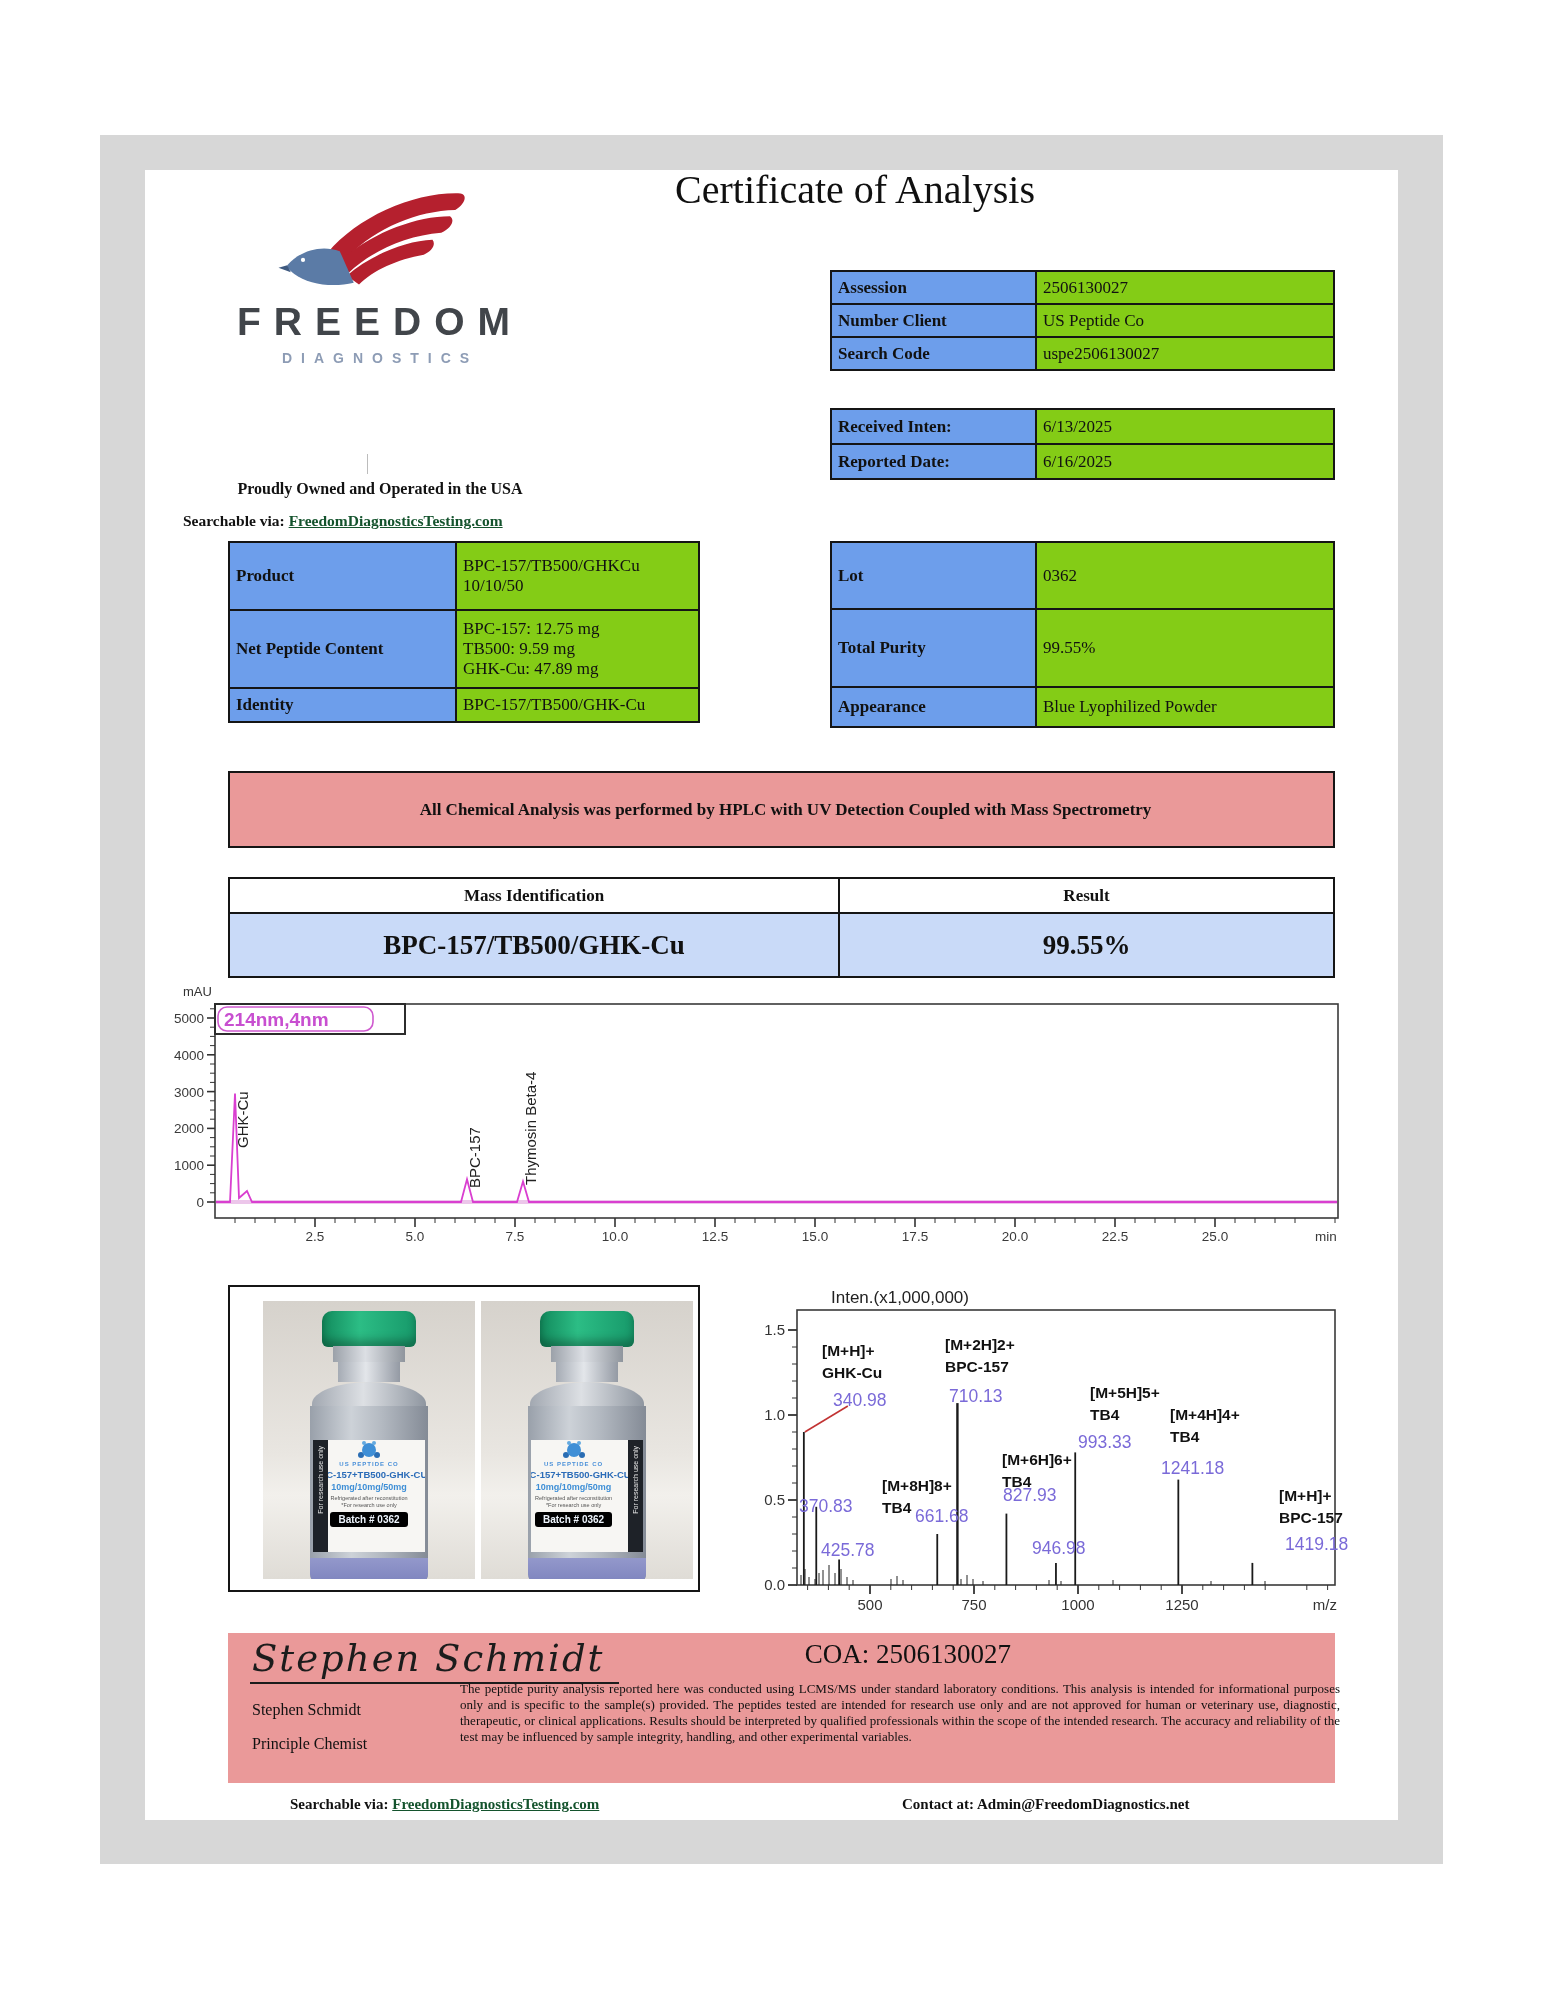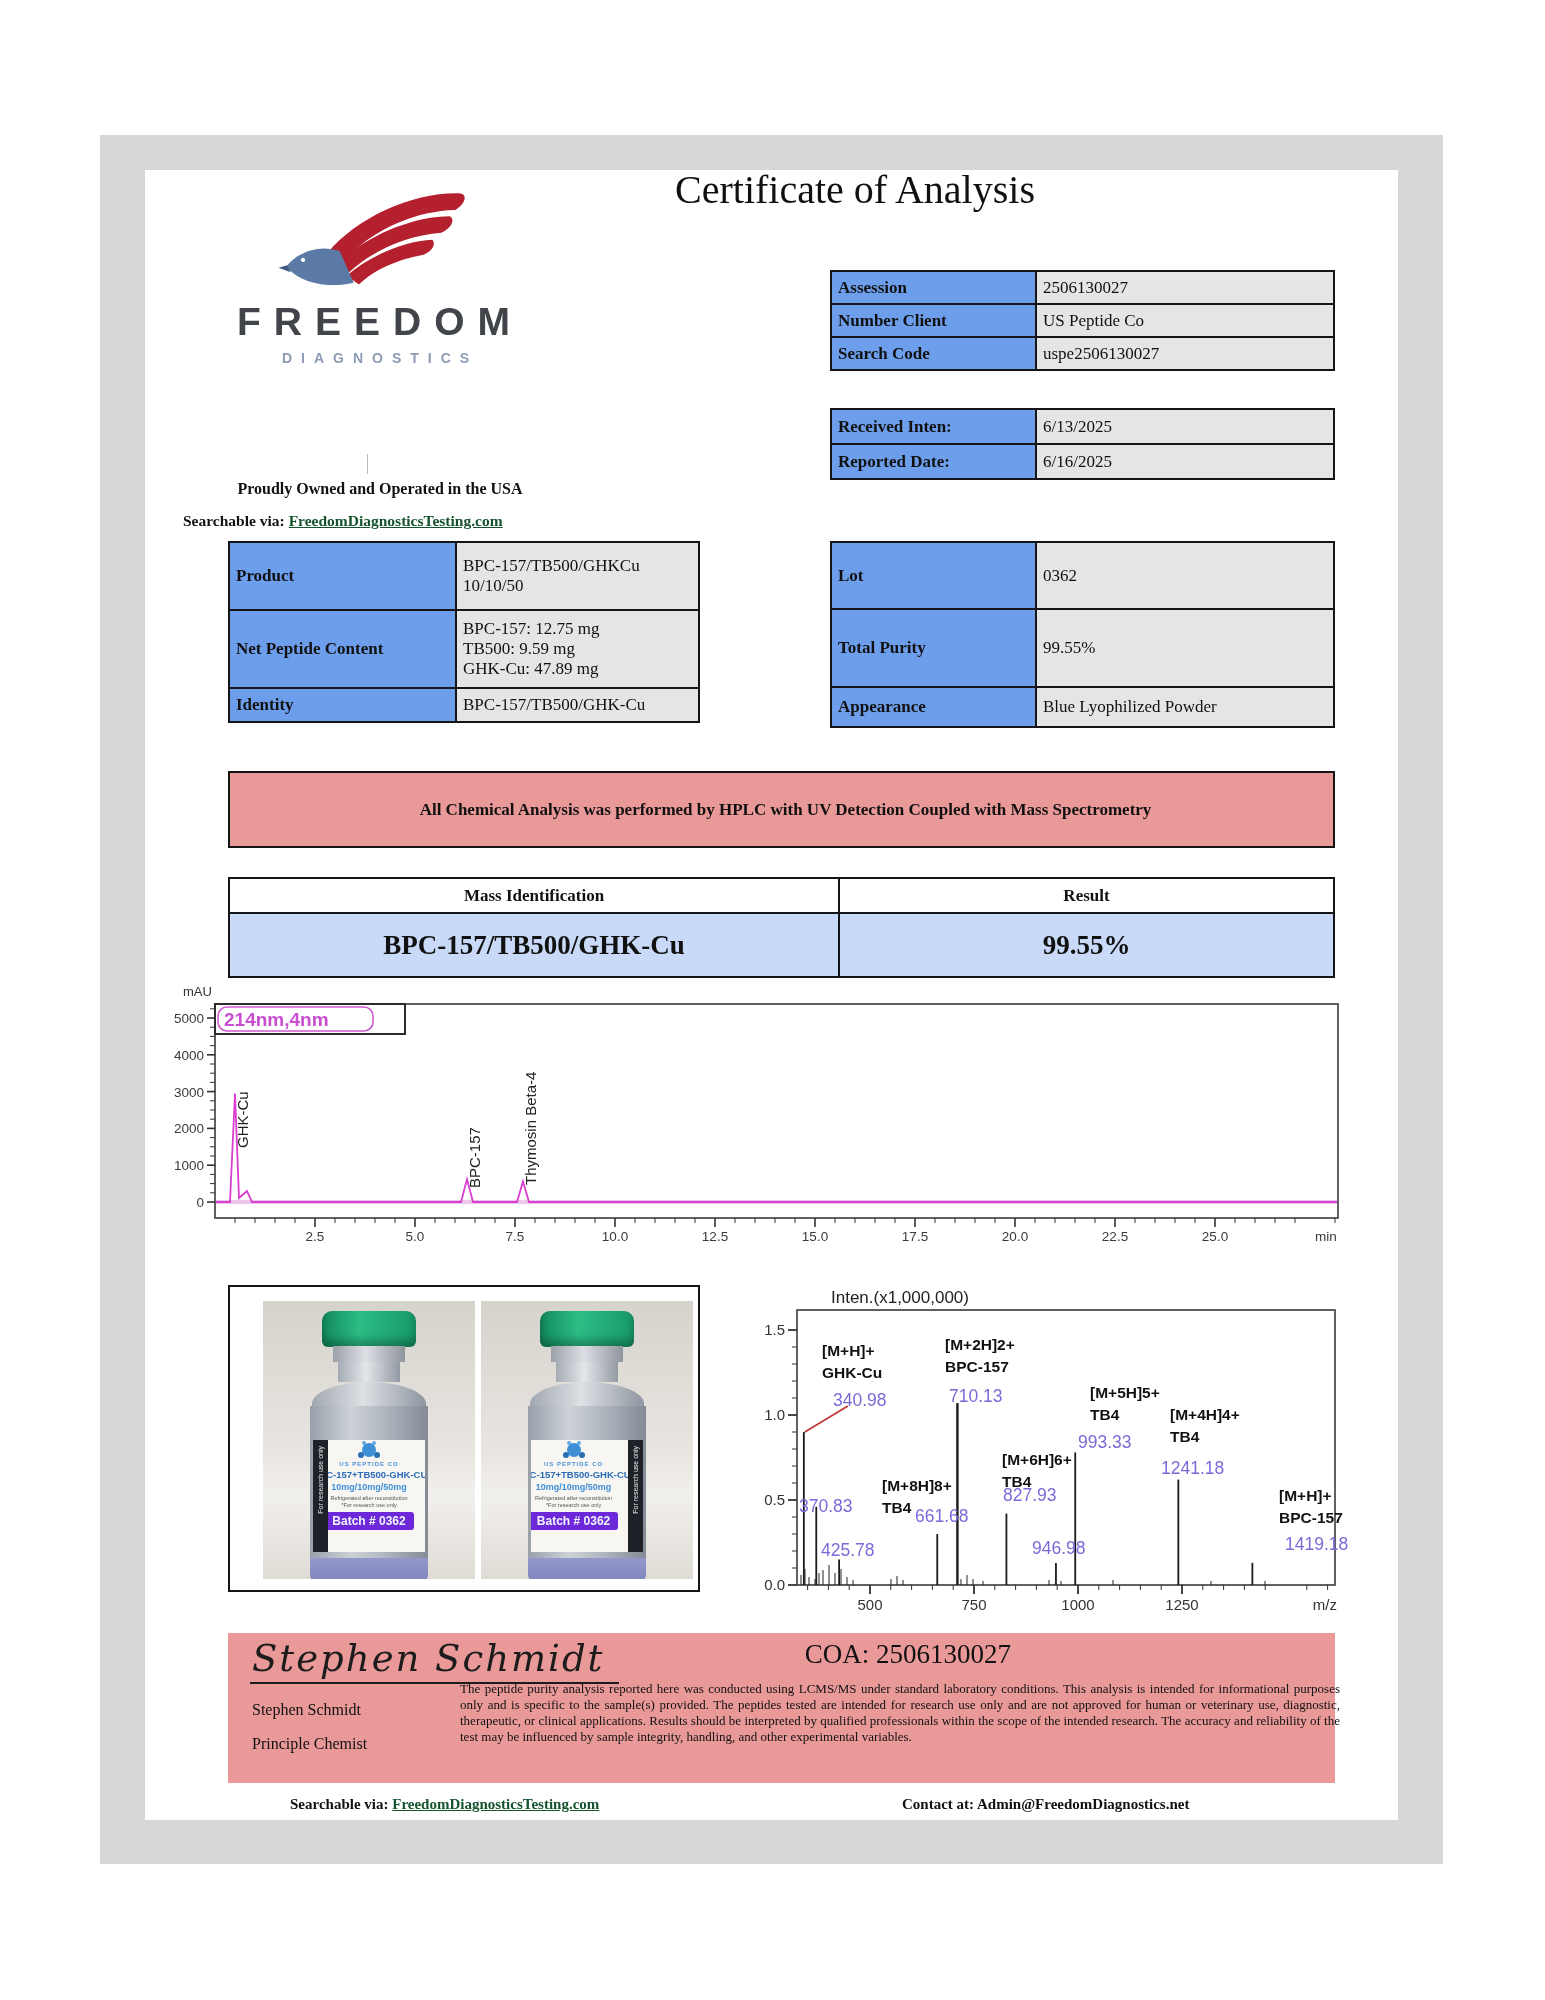--- a/index.html
+++ b/index.html
@@ -21,21 +21,21 @@
   .searchable-top { position:absolute; left:38px; top:342px; font-weight:bold; font-size:15.5px; }
   .link { color:#14532d; text-decoration:underline; font-weight:bold; }
 
   .doc-title { position:absolute; left:460px; top:-4px; width:500px; text-align:center;
                font-size:40px; color:#101010; }
 
   
   table.coa { border-collapse:collapse; position:absolute; table-layout:fixed; }
   table.coa td { border:2px solid #151515; vertical-align:middle; padding:2px 6px; font-size:17px; }
   td.hd { background:#6d9eeb; font-weight:bold; }
-  td.val { background:#e5e5e5; }
+  td.val { background:#84cc16; }
   .t-info  { left:685px; top:100px; width:505px; }
   .t-info td { height:33px; }
   .t-dates { left:685px; top:238px; width:505px; }
   .t-dates td { height:35px; }
   .t-prod  { left:83px;  top:371px; width:472px; }
   .t-sum   { left:685px; top:371px; width:505px; }
   .lblcol  { width:205px; }
   .lblcol2 { width:227px;margin-left:12px; }
 
   .banner { position:absolute; left:83px; top:601px; width:1107px; height:77px; background:#ea9999;
@@ -70,21 +70,21 @@
             font-family:"Liberation Sans", sans-serif; text-align:center; }
   .vlabel-inner { padding-top:3px; }
   .p2 .vlabel-inner { width:160%; margin-left:-42%; }
   .molecule { width:14px; height:14px; margin:0 auto; border-radius:50%; background:#3f8fd6;
               box-shadow:-8px 5px 0 -4px #2a6db3, 8px 5px 0 -4px #2a6db3, -5px -7px 0 -5px #63a9e0, 5px -7px 0 -5px #63a9e0; }
   .v-co   { font-size:6px; color:#4a90d9; letter-spacing:1px; margin-top:4px; font-weight:bold; }
   .v-name { font-size:9.5px; font-weight:bold; color:#2b6cb8; margin-top:2px; white-space:nowrap; }
   .v-dose { font-size:9px;  font-weight:bold; color:#3f8fd6; margin-top:2px; }
   .v-tiny { font-size:5.5px; color:#555; margin-top:3px; }
   .v-tiny2{ font-size:5.5px; color:#555; margin-top:1px; }
-  .v-batch{ display:inline-block; margin-top:4px; background:#6d28d9; color:#eef5fd; font-size:12px;
+  .v-batch{ display:inline-block; margin-top:4px; background:#000000; color:#eef5fd; font-size:10px;
             font-weight:bold; padding:2px 8px; border-radius:3px; }
   .strip  { position:absolute; top:0; bottom:0; width:15px; background:#1e2228; color:#e8e8e8;
             font-size:7px; font-family:"Liberation Sans", sans-serif; }
   .strip.left { left:0; } .strip.right { right:0; }
   .strip span { writing-mode:vertical-rl; transform:rotate(180deg); display:block; margin:6px auto 0; white-space:nowrap; }
   .powder { position:absolute; bottom:0; left:0; right:0; height:26px; border-radius:0 0 10px 10px;
             background:linear-gradient(180deg,#9398cb,#7d83bd); }
 
   
   .sig-box { position:absolute; left:83px; top:1463px; width:1107px; height:150px; background:#ea9999; }

